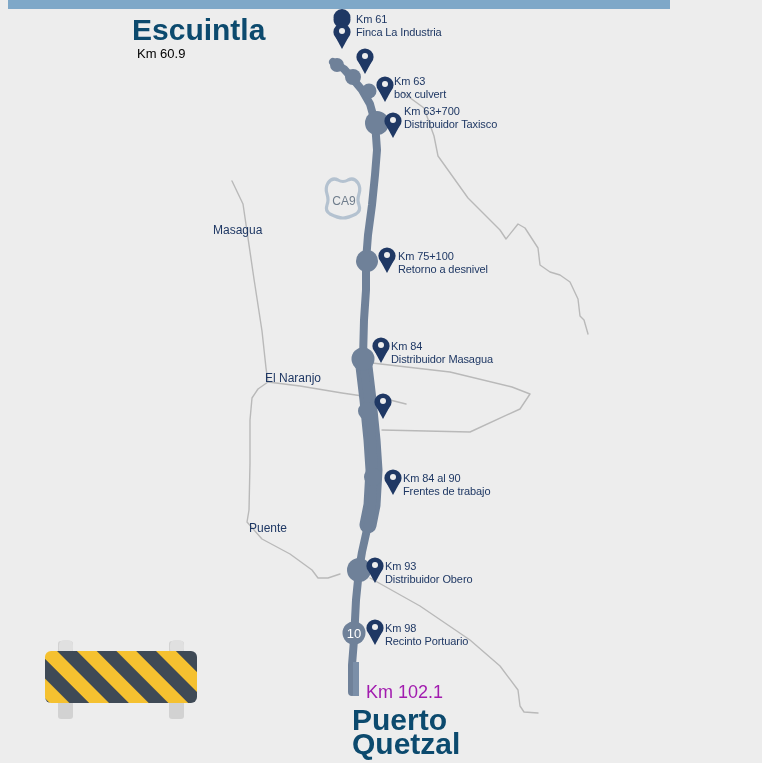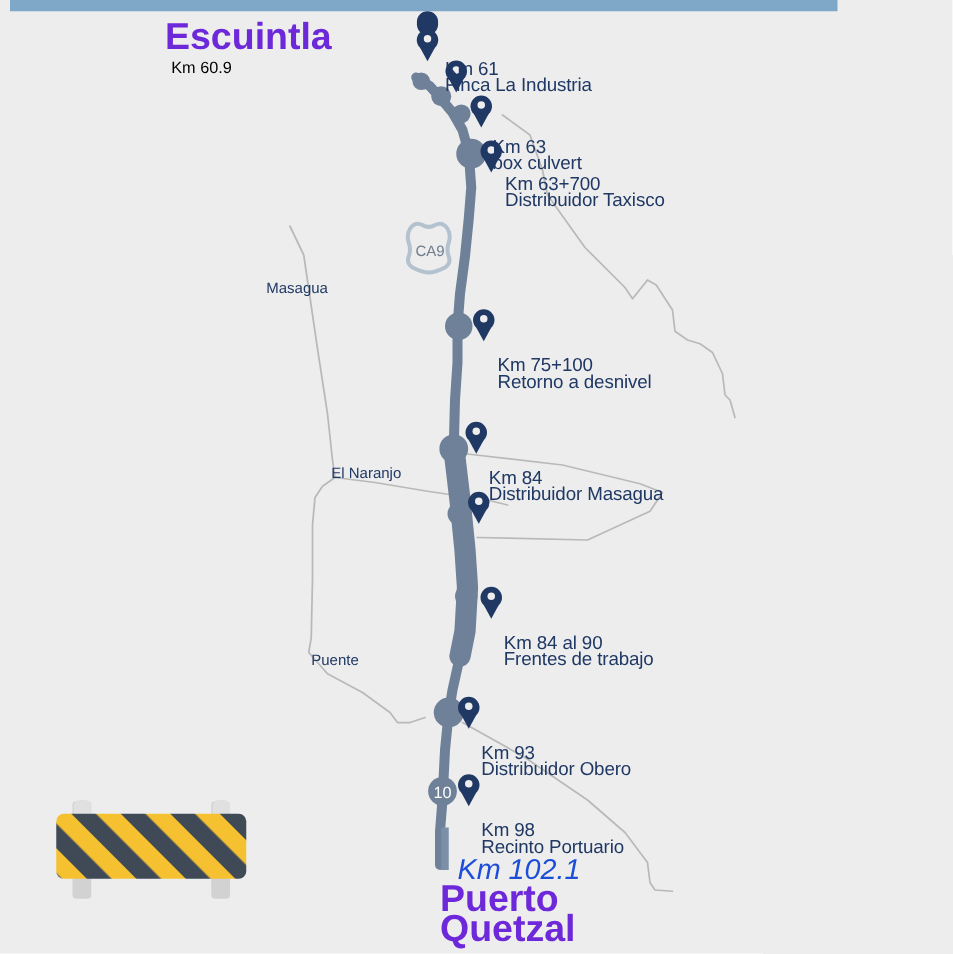--- a/index.html
+++ b/index.html
@@ -27,56 +27,54 @@
     left: 8px;
     top: 0px;
     width: 662px;
     height: 9px;
     background: #7fa8c8;
   }
   
   .poi-label {
     position: absolute;
     color: #1f3864;
-    font-size: 15px;
+    font-size: 11px;
     line-height: 13.2px;
     white-space: nowrap;
     letter-spacing: -0.1px;
-    margin-top: 36px;
   }
   .poi-label .l2 { display: block; }
   .poi-label.italic .l2 { }
 
   .town-label {
     position: absolute;
     color: #1f3864;
     font-size: 12px;
     white-space: nowrap;
     text-align: center;
   }
   .city-title {
     position: absolute;
-    color: #6d28d9;
+    color: #0c4a6e;
     font-weight: bold;
     font-size: 30px;
     line-height: 32px;
     white-space: nowrap;
   }
   .city-km {
     position: absolute;
     color: #000000;
     font-size: 13px;
     white-space: nowrap;
   }
   .km-end {
     position: absolute;
-    color: #1d4ed8;
-    font-size: 23px;
-    white-space: nowrap;
-    font-style: italic;
+    color: #a21caf;
+    font-size: 18px;
+    white-space: nowrap;
   }
   .route-badge-text {
     font-family: "Liberation Sans", sans-serif;
   }
 </style>
 </head>
 <body>
 
 <div id="map-root">
 

